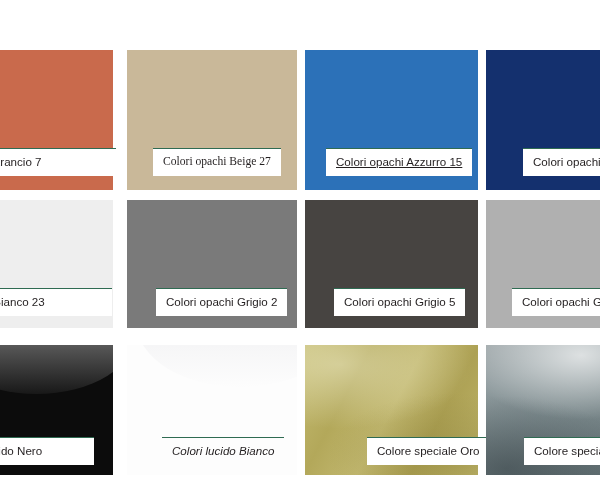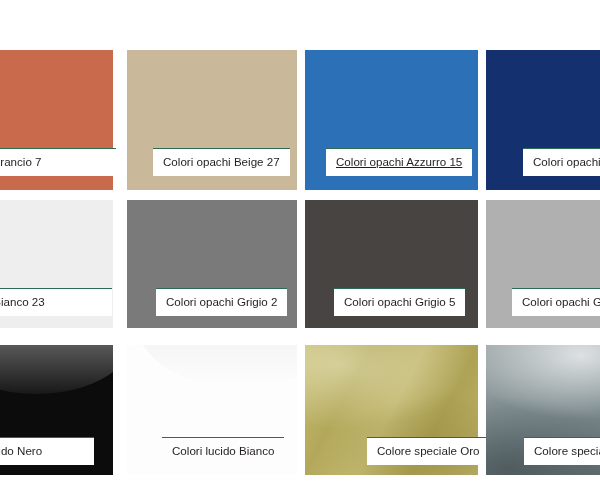--- a/index.html
+++ b/index.html
@@ -45,34 +45,34 @@
     position:absolute;
     background:#ffffff;
     border-top:1.4px solid #2f6b52;
     color:#231f20;
     font-size:11.6px;
     line-height:1;
     padding:7px 10px 8px 10px;
     white-space:nowrap;
     box-sizing:border-box;
   }
-  .label.plain{background:transparent;}
+  .label.plain{background:transparent;font-style:italic;}
 </style>
 </head>
 <body>
 
 <div id="gallery" style="background: rgb(255, 255, 255);">
     <div class="swatch" style="left: -60px; top: 50px; width: 173px; height: 140px;">
       <div class="swatch-fill" style="background: rgb(201, 106, 76);"></div>
     </div>
     <div class="label" style="left: -60px; top: 148px; min-width: 176px; color: rgb(35, 31, 32); border-top-color: rgb(47, 107, 82);">i opachi Arancio 7</div>
     <div class="swatch" style="left: 127px; top: 50px; width: 170px; height: 140px;">
       <div class="swatch-fill" style="background: rgb(201, 184, 153);"></div>
     </div>
-    <div class="label" style="left: 153px; top: 148px; min-width: 125px; color: rgb(35, 31, 32); border-top-color: rgb(47, 107, 82);">Colori opachi Beige 27</div>
+    <div class="label" style="left: 153px; top: 148px; min-width: 125px; color: rgb(35, 31, 32); border-top-color: rgb(47, 107, 82); font-family: Liberation Serif, serif;">Colori opachi Beige 27</div>
     <div class="swatch" style="left: 305px; top: 50px; width: 173px; height: 140px;">
       <div class="swatch-fill" style="background: rgb(44, 113, 184);"></div>
     </div>
     <div class="label" style="left: 326px; top: 148px; min-width: 132px; color: rgb(35, 31, 32); border-top-color: rgb(47, 107, 82); text-decoration: underline;">Colori opachi Azzurro 15</div>
     <div class="swatch" style="left: 486px; top: 50px; width: 173px; height: 140px;">
       <div class="swatch-fill" style="background: rgb(20, 48, 110);"></div>
     </div>
     <div class="label" style="left: 523px; top: 148px; min-width: 130px; color: rgb(35, 31, 32); border-top-color: rgb(47, 107, 82);">Colori opachi B</div>
     <div class="swatch" style="left: -60px; top: 200px; width: 173px; height: 128px;">
       <div class="swatch-fill" style="background: rgb(238, 238, 238);"></div>

